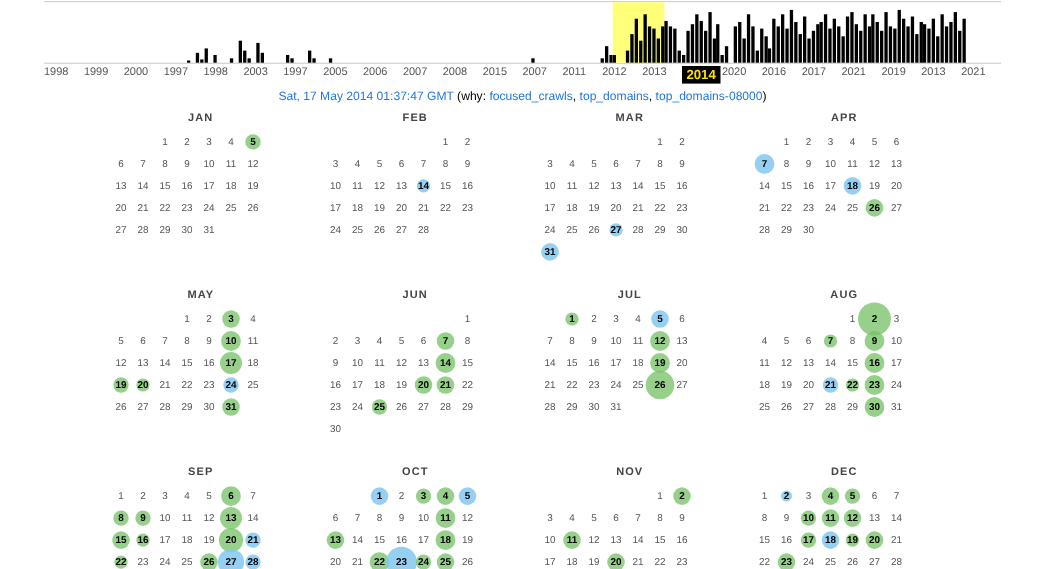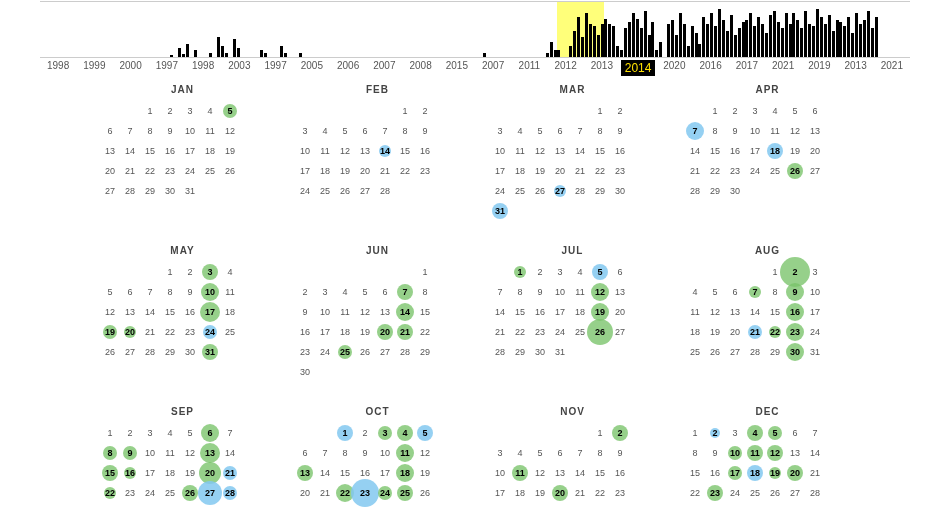--- a/index.html
+++ b/index.html
@@ -5,22 +5,22 @@
   html,body{margin:0;padding:0;font-family:Helvetica,Arial,sans-serif;background:#fff;color:#000;}
   .wrap{width:950px;margin:0 auto;}
   
   .timeline{position:relative;height:55px;margin:1px 40px 0 40px;border-top:1px solid #ccc;border-bottom:1px solid #ccc;}
   .tl-bars{position:absolute;left:0;right:0;top:0;bottom:0;display:flex;align-items:flex-end;}
   .tl-year{flex:1 1 0;display:flex;align-items:flex-end;justify-content:center;position:relative;height:100%;}
   .tl-year.hl{background:#ffff7a;}
   .tl-year .bars{display:flex;align-items:flex-end;gap:1px;height:100%;width:100%;justify-content:center;}
   .tl-year .bars span{display:block;width:3px;background:#000;}
   .year-axis{display:flex;margin:2px 40px 0 40px;}
-  .year-axis div{flex:1 1 0;text-align:center;font-size:10px;color:#555;}
-  .year-axis div.sel span{background:#000;color:#ffe100;font-weight:normal;padding:1px 4px;display:inline-block;font-size:12px;}
+  .year-axis div{flex:1 1 0;font-size:10px;color:#555;}
+  .year-axis div.sel span{background:#000;color:#ffe100;font-weight:bold;padding:1px 4px;display:inline-block;font-size:12px;}
   
   .caption{text-align:center;font-size:11px;margin:6px 0 4px;}
   .caption a{color:#2277dd;text-decoration:none;}
   .caption .dt{color:#2277dd;}
   
   .months{display:grid;grid-template-columns:repeat(4,1fr);gap:24px 30px;margin:8px 100px 10px;}
   .month{font-size:9px;color:#333;}
   .month .name{text-align:center;font-weight:bold;font-size:10px;color:#444;margin-bottom:6px;letter-spacing:1px;}
   .weeks{display:grid;grid-template-columns:repeat(7,20px);grid-auto-rows:20px;gap:0;}
   .day{position:relative;width:20px;height:20px;display:flex;align-items:center;justify-content:center;color:#555;}
@@ -300,20 +300,25 @@
       <div class="sel"><span>2014</span></div>
       <div class=""><span>2020</span></div>
       <div class=""><span>2016</span></div>
       <div class=""><span>2017</span></div>
       <div class=""><span>2021</span></div>
       <div class=""><span>2019</span></div>
       <div class=""><span>2013</span></div>
       <div class=""><span>2021</span></div>
     </div>
 
+<div class="caption">
+  <span class="dt">Sat, 17 May 2014 01:37:47 GMT</span>
+  (<span>why:</span>
+  <span id="reasons"><a href="#">focused_crawls</a>, <a href="#">top_domains</a>, <a href="#">top_domains-08000</a></span>)
+</div>
 
 <div class="months" id="months">
       <div class="month">
         <div class="name">JAN</div>
         <div class="weeks">
           <div class="day empty"></div>
           <div class="day empty"></div>
           <div class="day">
             <span class="num">1</span>
           </div>

